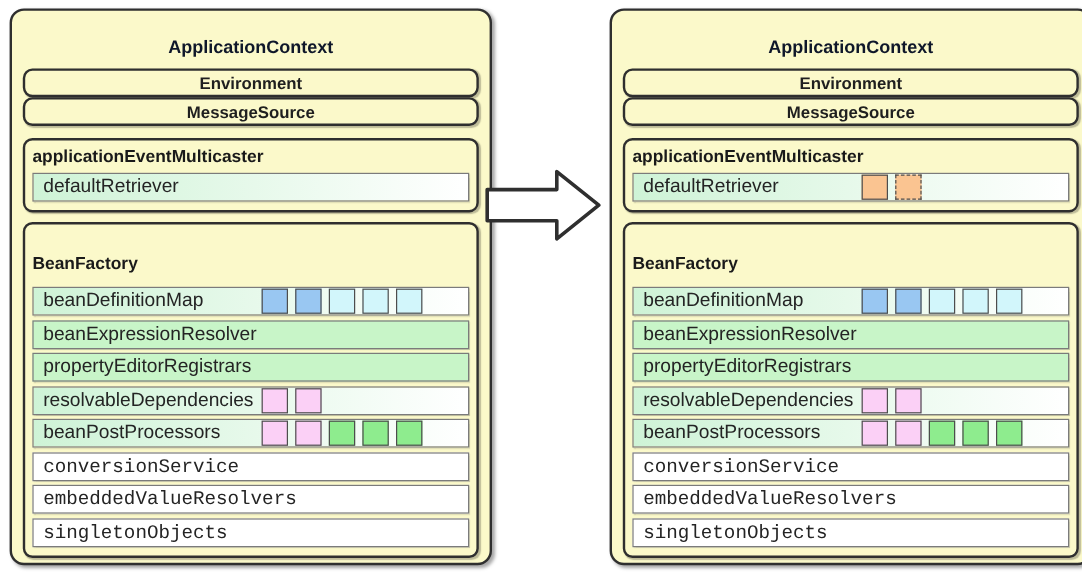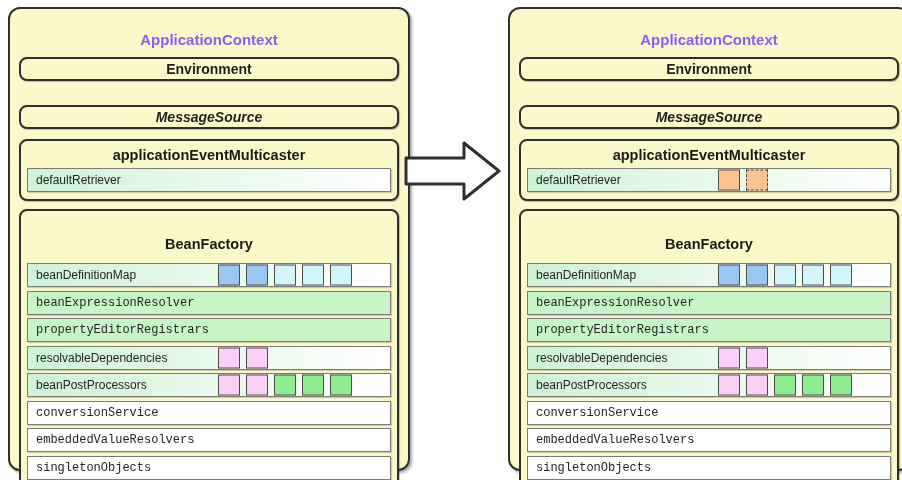--- a/index.html
+++ b/index.html
@@ -9,51 +9,51 @@
     color:#1f1f1f; overflow:hidden;
   }
   .panel {
     position:absolute; top:7px; width:380px; height:460px;
     background:var(--panel-bg); border:2px solid var(--panel-border);
     border-radius:12px; box-shadow:2px 2px 3px rgba(0,0,0,0.35);
     padding:0 9px; box-sizing:content-box;
   }
   .panel-title {
     margin-top:21px; text-align:center; font-weight:bold;
-    font-size:15px; line-height:20px; color:#8b5cf6;
+    font-size:15px; line-height:20px; color:#0f172a;
   }
   .simple-box {
     height:20px; border:2px solid var(--panel-border); border-radius:8px;
     margin-top:7px; background:var(--panel-bg);
     text-align:center; font-weight:bold; font-size:14px; line-height:20px;
     box-shadow:1px 1px 1px rgba(0,0,0,0.25);
   }
-  .simple-box + .simple-box { margin-top:24px;font-style:italic; }
+  .simple-box + .simple-box { margin-top:0; }
   .group-box {
     border:2px solid var(--panel-border); border-radius:8px;
     background:var(--panel-bg); padding:0 6px 7px;
     box-shadow:1px 1px 1px rgba(0,0,0,0.25);
   }
   .group-box.multicaster { margin-top:10px; }
   .group-box.bean-factory { margin-top:8px; }
   .group-title {
-    margin-top:3px; text-align:center; font-weight:bold;
+    margin-top:3px; font-weight:bold;
     font-size:14.5px; line-height:22px; color:#1a1a1a;
   }
   .bean-factory .group-title { margin-top:22px; margin-bottom:8px; }
   .multicaster .rows { margin-top:2px; }
   .row {
     position:relative; height:22px; border:1px solid var(--row-border);
-    margin-bottom:3.5px; font-size:12px; line-height:22px;
+    margin-bottom:3.5px; font-size:16px; line-height:22px;
     padding-left:8px; box-sizing:content-box;
     box-shadow:1px 1px 1px rgba(0,0,0,0.18);
   }
   .row:last-child { margin-bottom:0; }
   .row.gradient { background:linear-gradient(to right, var(--grad-start), var(--grad-end)); }
-  .row.green    { background:var(--solid-green);font-family:Liberation Mono, monospace; }
+  .row.green    { background:var(--solid-green); }
   .row.white    { background:var(--row-white);font-family:Liberation Mono, monospace; }
   .row-label { color:#242424; }
   .squares {
     position:absolute; left:190px; top:50%; transform:translateY(-50%);
     display:flex; gap:6px;
   }
   .square {
     width:20px; height:19px; border:1.5px solid var(--sq-border);
     box-sizing:content-box;
   }

